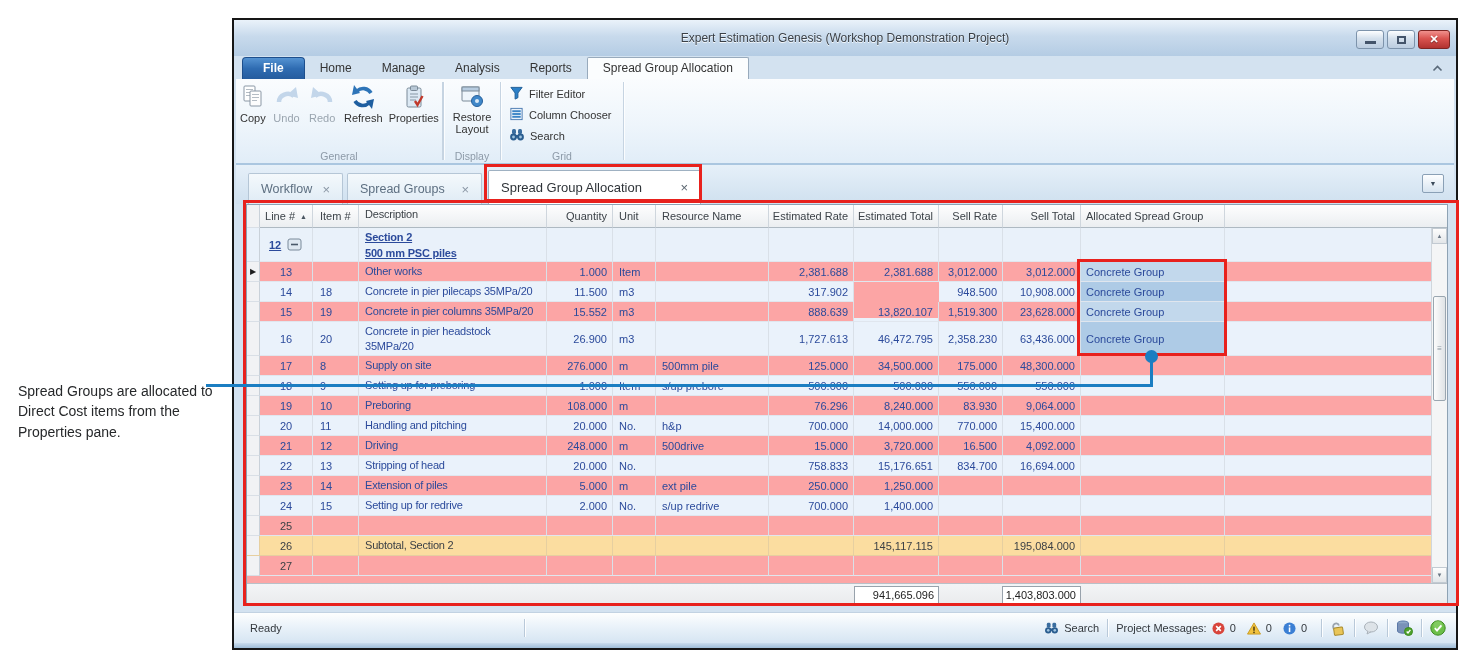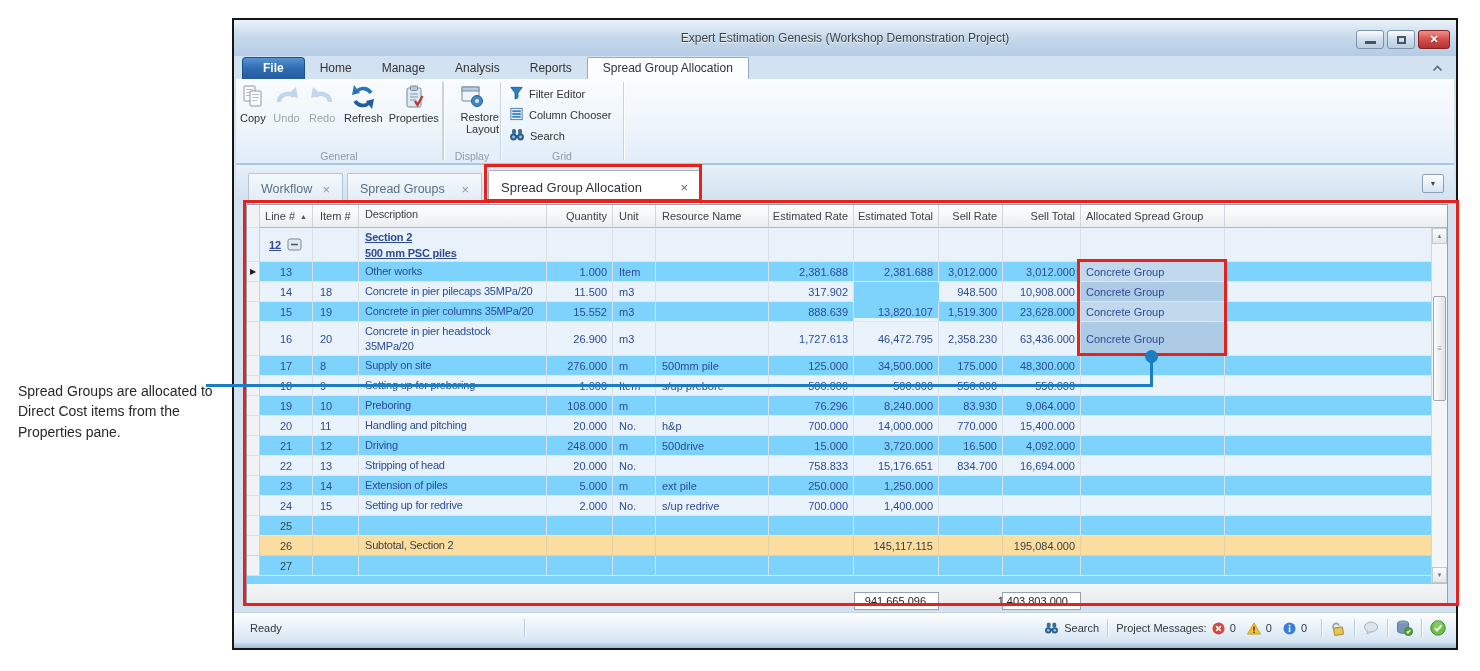--- a/index.html
+++ b/index.html
@@ -54,21 +54,21 @@
     font-size:12.5px; color:#5d6f81; background:linear-gradient(#f4f9fc,#dfebf5); border:1px solid #b5c6d6;
     border-bottom:none; border-radius:2px 2px 0 0; }
   .dtab .x { color:#8a97a5; font-size:13px; margin-left:10px; }
   .dtab.active { height:34px; background:#fff; color:#2e3338; border-color:#9fb1c2; font-size:13px; }
   .dtab.active .x { color:#5a656f; }
   .dtab-dd { position:absolute; right:10px; top:9px; width:22px; height:19px; border:1px solid #8aa0b6; border-radius:2px;
     background:linear-gradient(#fdfeff,#d7e4f0); display:flex; align-items:center; justify-content:center;
     font-size:7px; color:#3a4a5a; }
 
   
-  .gridwrap { position:absolute; left:12px; top:184px; width:1202px; height:402px; background:#7dd3fc; border:1px solid #8ea2b4; }
+  .gridwrap { position:absolute; left:12px; top:184px; width:1202px; height:402px; background:#fca5a5; border:1px solid #8ea2b4; }
   .grow { display:flex; width:1186px; height:20px; }
   .grow.header { width:1200px; height:23px; }
   .grow.tall, .grow.group { height:34px; }
   .gc { height:100%; border-right:1px solid #d9e0e8; border-bottom:1px solid #e0e6ee; font-size:11px; color:#2b4a9b;
     display:flex; align-items:center; overflow:hidden; white-space:nowrap; flex-shrink:0; }
   .hc { background:linear-gradient(#fefefe,#ebeef1); color:#3c4248; border-right:1px solid #cfd6dd;
     border-bottom:1px solid #aeb9c2; padding:0 4px; }
   .hc.num { justify-content:flex-end; }
   .hc.fill { flex:1; border-right:none; }
   .sort { font-size:7px; color:#4a5560; margin-left:5px; }
@@ -89,22 +89,22 @@
   .gline { font-weight:bold; text-decoration:underline; margin-right:5px; }
   .grow.group .c-line { justify-content:flex-start; padding-left:9px; }
   .asg-filled { background:#c2d8ec !important; }
   .tint .asg-filled { background:#aecbe6 !important; }
   .grow.subtotal .gc { background:#fbdda0 !important; color:#3a3f45; border-bottom-color:#e6cfa0; border-right-color:#e6cfa0; }
   .grow.subtotal .ind { background:#f1f2f4 !important; }
   .grow.dim .c-line { color:#3c4146; }
 
   .gfooter { position:absolute; left:0; right:0; bottom:0; height:22px;
     background:linear-gradient(#f3f4f6,#e9ebed); border-top:1px solid #b8c0c8; }
-  .fbox { position:absolute; top:8px; height:18px; border:1px solid #98a2ac; background:#fff; font-size:11px; color:#222;
-    display:flex; align-items:center; justify-content:flex-end; padding-right:12px; }
+  .fbox { position:absolute; top:2px; height:18px; border:1px solid #98a2ac; background:#fff; font-size:11px; color:#222;
+    display:flex; align-items:center; justify-content:flex-end; padding-right:4px; }
   .fbox.est { left:607px; width:85px; }
   .fbox.sell { left:755px; width:79px; }
 
   
   .vscroll { position:absolute; right:0; top:23px; bottom:22px; width:16px; background:#f4f5f6; border-left:1px solid #d0d6dc; }
   .sbtn { position:absolute; left:0; width:15px; height:16px; background:linear-gradient(#fdfdfd,#e3e6e9);
     border:1px solid #c2cad2; display:flex; align-items:center; justify-content:center; font-size:6px; color:#6a7684; }
   .sbtn.up { top:0; } .sbtn.down { bottom:0; }
   .sthumb { position:absolute; left:1px; top:68px; width:13px; height:105px; border:1px solid #9aa6b0; border-radius:2px;
     background:linear-gradient(90deg,#fcfcfc,#dfe3e6); display:flex; align-items:center; justify-content:center; }
@@ -217,21 +217,21 @@
           </div>
         </div>
         <div class="glabel">General</div>
       </div>
       <div class="gsep"></div>
 
       <div class="gsep"></div>
 
       <div class="rgroup" style="width:56px;">
         <div class="rbuttons">
-          <div class="rbtn" style="width:54px;text-align:right;">
+          <div class="rbtn" style="width:54px;">
             <svg width="26" height="25" viewBox="0 0 26 25">
               <rect x="3" y="3" width="17" height="14" rx="1" fill="#eef5fb" stroke="#7a8a98"></rect>
               <rect x="3" y="3" width="17" height="4" fill="#b7cce0" stroke="#7a8a98"></rect>
               <circle cx="18" cy="17" r="5.5" fill="#3f87c9" stroke="#26609c"></circle>
               <circle cx="18" cy="17" r="2" fill="#dce9f5"></circle>
             </svg>
             <span class="lbl">Restore Layout</span>
           </div>
         </div>
         <div class="glabel">Display</div>

